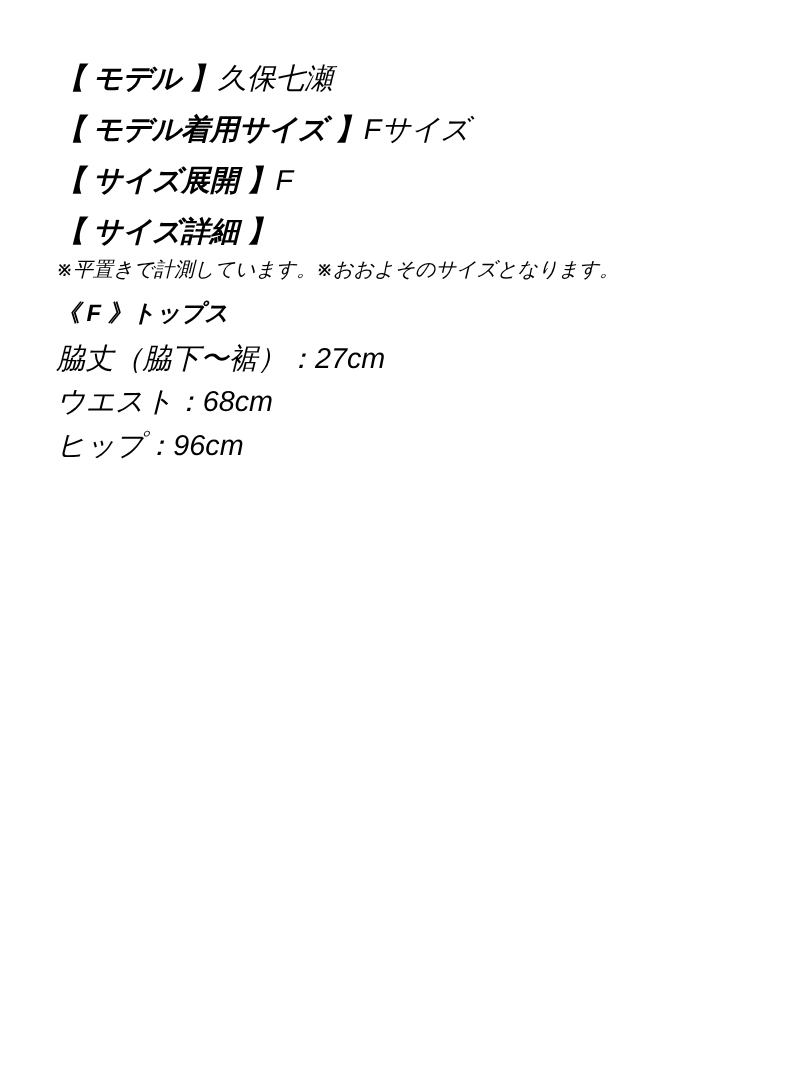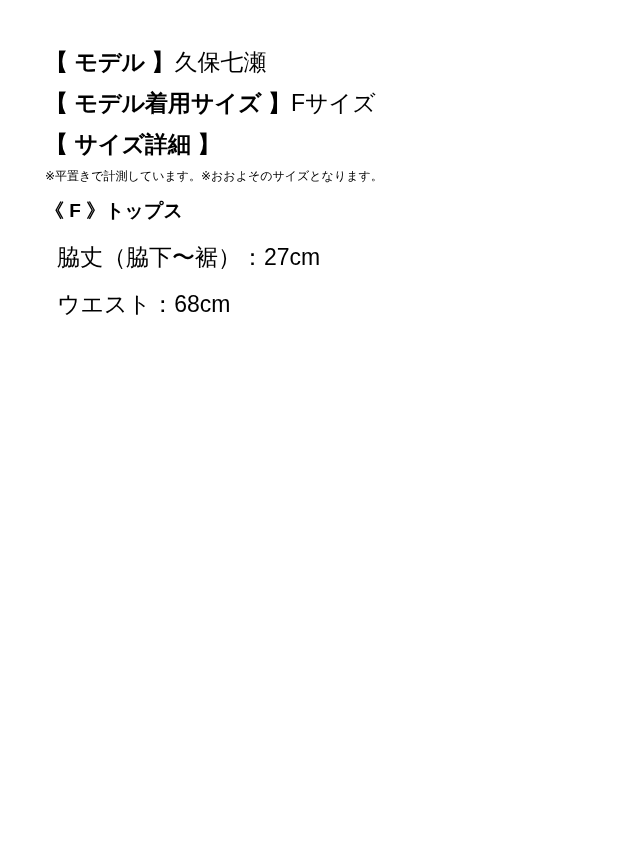--- a/index.html
+++ b/index.html
@@ -14,76 +14,81 @@
     font-family: "Liberation Sans", "DejaVu Sans", sans-serif;
     color: #000000;
     -webkit-font-smoothing: antialiased;
   }
   .page {
     box-sizing: border-box;
     width: 640px;
     height: 610px;
     padding: 42px 20px 0 45px;
     background: #ffffff;
+    font-style: italic;
   }
   .info-line {
     margin: 0;
     font-size: 23px;
     line-height: 41px;
     white-space: nowrap;
   }
   .info-label {
     font-weight: 700;
   }
   .info-value {
     font-weight: 400;
   }
   .note {
     margin: 0;
-    font-size: 12px;
+    font-size: 16px;
     line-height: 22px;
     font-weight: 400;
     white-space: nowrap;
   }
   .size-heading {
     margin: 6px 0 0 0;
     font-size: 19px;
     line-height: 35px;
     font-weight: 700;
     white-space: nowrap;
   }
   .measure-row {
-    margin: 12px;
+    margin: 0;
     font-size: 23px;
     line-height: 35px;
     font-weight: 400;
     white-space: nowrap;
   }
 </style>
 </head>
 <body>
 
 <div class="page">
 
   <section>
     <p class="info-line">
       <span class="info-label">【 モデル 】</span><span class="info-value">久保七瀬</span>
     </p>
     <p class="info-line">
       <span class="info-label">【 モデル着用サイズ 】</span><span class="info-value">Fサイズ</span>
     </p>
     <p class="info-line">
+      <span class="info-label">【 サイズ展開 】</span><span class="info-value">F</span>
+    </p>
+    <p class="info-line">
       <span class="info-label">【 サイズ詳細 】</span><span class="info-value"></span>
     </p>
   </section>
 
   <p class="note">※平置きで計測しています。※おおよそのサイズとなります。</p>
 
   <section>
     <h3 class="size-heading">《 F 》トップス</h3>
     <p class="measure-row">脇丈（脇下〜裾）：27cm</p>
   </section>
 
   <section>
     <p class="measure-row">ウエスト：68cm</p>
+    <p class="measure-row">ヒップ：96cm</p>
   </section>
 
 </div>
 
 </body></html>

